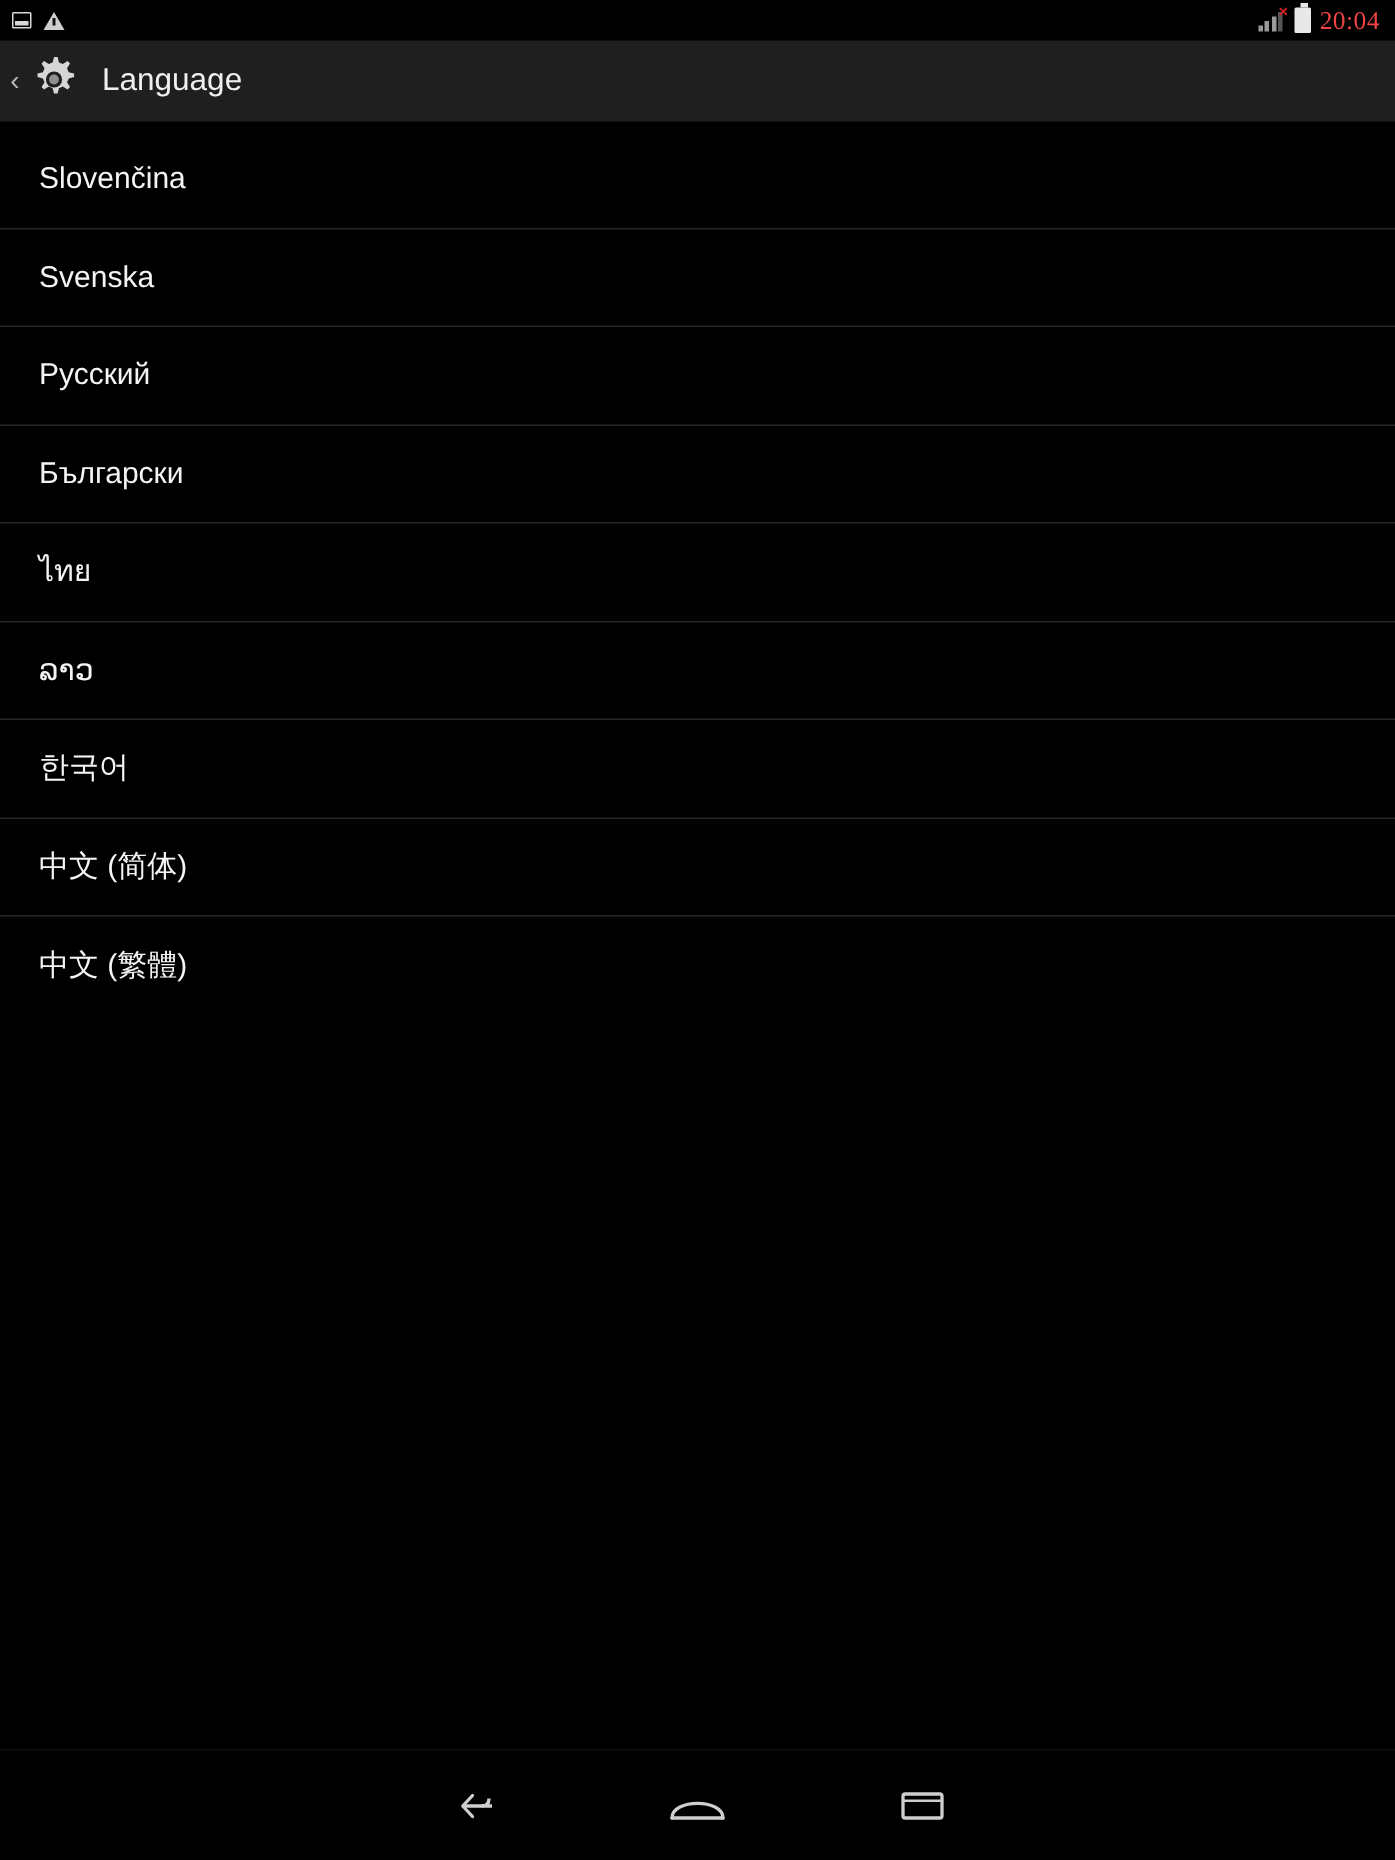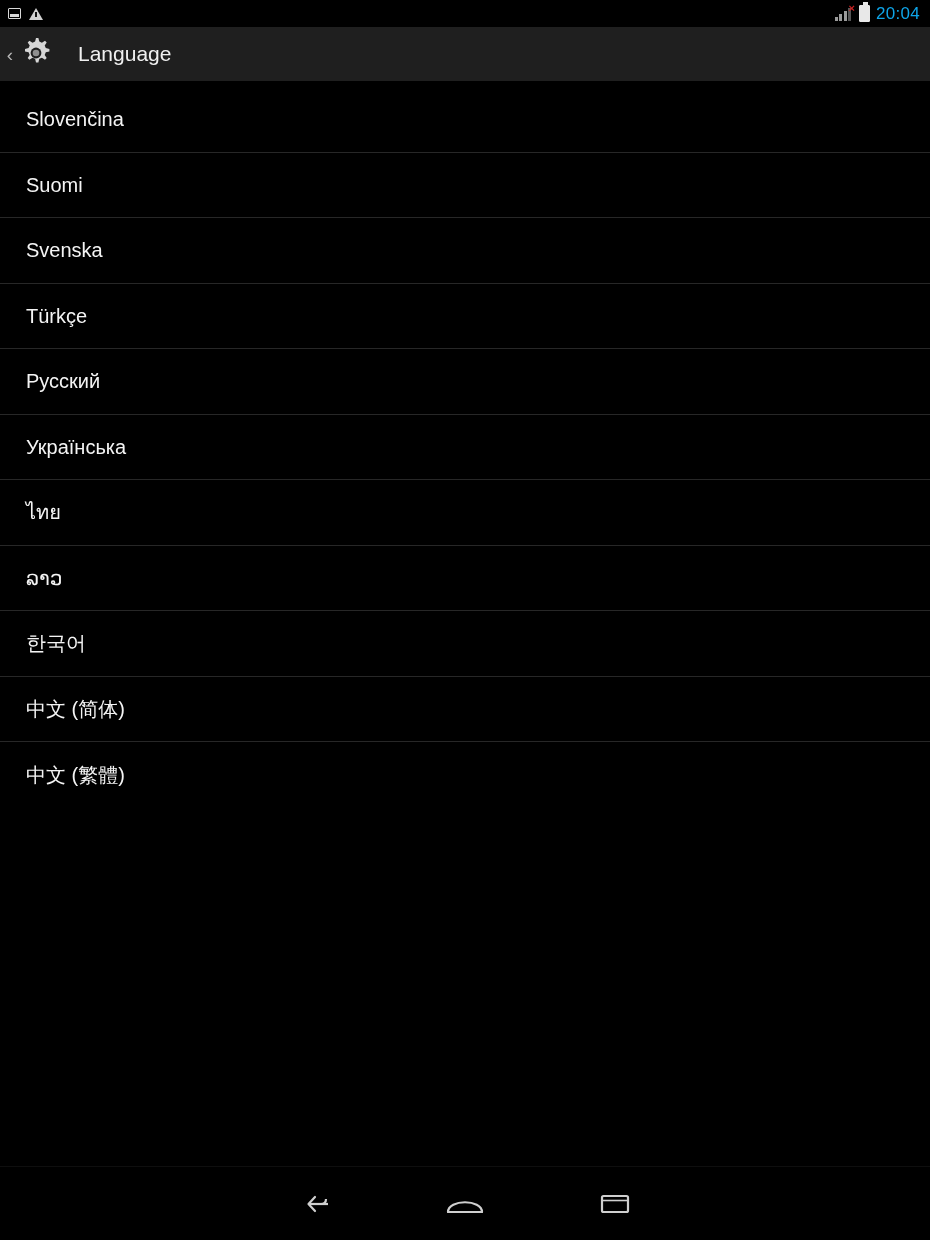--- a/index.html
+++ b/index.html
@@ -93,23 +93,24 @@
     background: #e8e8e8;
   }
   .icon-battery:before {
     content: "";
     position: absolute;
     top: -4px; left: 3px;
     width: 5px; height: 2.5px;
     background: #e8e8e8;
   }
   .clock {
-    color: #0ea5e9;
+    color: #ef4444;
     font-size: 17px;
     letter-spacing: 0.3px;
+    font-family: Liberation Serif, serif;
   }
 
   
   .actionbar {
     height: 55px;
     background: #1f1f1f;
     display: flex;
     align-items: center;
     flex: 0 0 auto;
     border-bottom: 1px solid #000;
@@ -124,21 +125,21 @@
   }
   .gear-wrap {
     width: 44px; height: 44px;
     display: flex; align-items: center; justify-content: center;
     margin-left: -4px;
   }
   .gear-wrap svg { display: block; }
   .ab-title {
     color: #f0f0f0;
     font-size: 21px;
-    margin-left: 20px;
+    margin-left: 10px;
     font-weight: 400;
   }
 
   
   .list {
     flex: 1 1 auto;
     background: #000;
     overflow: hidden;
     padding-top: 5px;
   }
@@ -208,33 +209,27 @@
       </svg>
     </span>
     <span class="ab-title">Language</span>
   </div>
 
   <div class="list">
     <div class="list-item">
       <span class="label">Slovenčina</span>
     </div>
     <div class="list-item">
-      <span class="label">Suomi</span>
-    </div>
-    <div class="list-item">
       <span class="label">Svenska</span>
     </div>
     <div class="list-item">
-      <span class="label">Türkçe</span>
-    </div>
-    <div class="list-item">
       <span class="label">Русский</span>
     </div>
     <div class="list-item">
-      <span class="label">Українська</span>
+      <span class="label">Български</span>
     </div>
     <div class="list-item">
       <span class="label">ไทย</span>
     </div>
     <div class="list-item">
       <span class="label">ລາວ</span>
     </div>
     <div class="list-item">
       <span class="label">한국어</span>
     </div>

